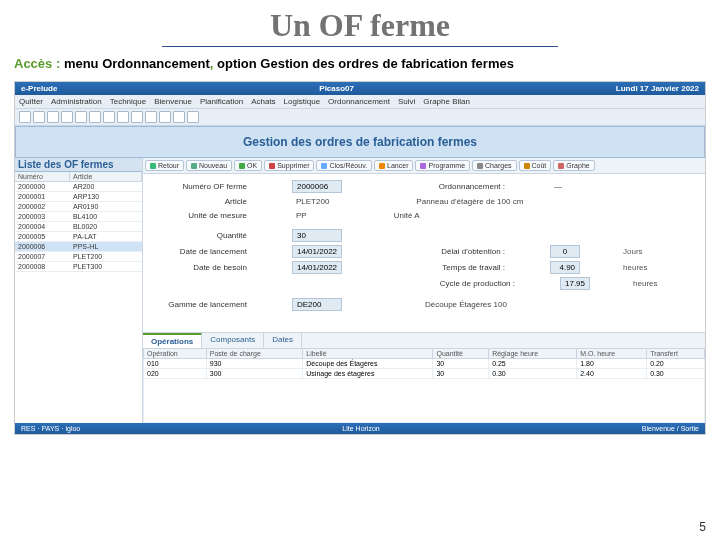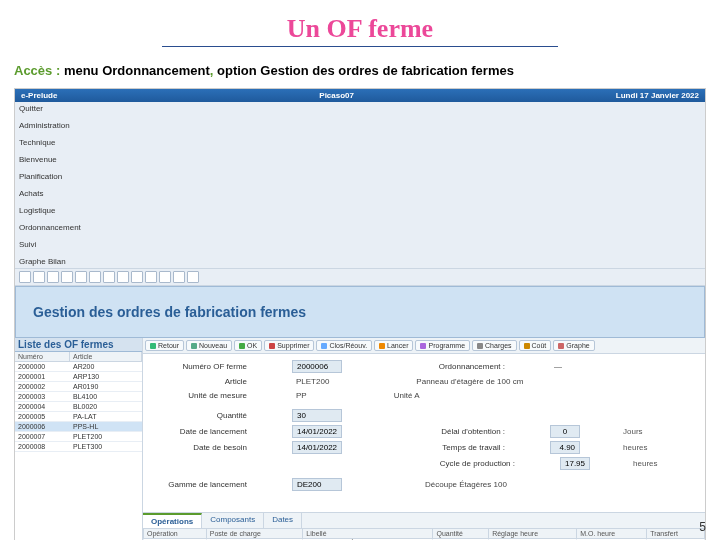--- a/index.html
+++ b/index.html
@@ -1,26 +1,26 @@
 <!DOCTYPE html>
 <html><head>
 <meta charset="utf-8">
 <style>
   * { box-sizing: border-box; margin: 0; padding: 0; }
   body { width: 720px; height: 540px; font-family: Arial, sans-serif; background: #fff; position: relative; }
-  .slide-title { font-family: Georgia, serif; font-size: 26px; color: #ec4899; text-align: center; padding: 6px 0 2px; border-bottom: 1px solid #2a4d8f; width: 55%; margin: 8px auto; }
+  .slide-title { font-family: Georgia, serif; font-size: 32px; color: #737373; text-align: center; padding: 6px 0 2px; border-bottom: 1px solid #2a4d8f; width: 55%; margin: 1px auto; }
   .slide-subtitle { font-size: 13px; font-weight: bold; padding: 8px 14px 10px; }
   .green { color: #5b9b2d; font-weight: bold; }
   .app-window { margin: 0 14px; background: #eef3f7; border: 1px solid #ccc; font-size: 8px; }
   .top-bar { background: linear-gradient(#2b6fb8,#1f5a9c); color: #fff; display: flex; justify-content: space-between; padding: 2px 6px; font-size: 8px; font-weight: bold; }
-  .menu-bar { background: #e8eef5; padding: 2px 4px; border-bottom: 1px solid #cbd6e2; display: flex; gap: 8px; font-size: 8px; color: #333; flex-direction: column; }
+  .menu-bar { background: #e8eef5; padding: 2px 4px; border-bottom: 1px solid #cbd6e2; display: flex; gap: 8px; font-size: 8px; color: #333; }
   .menu-bar span { cursor: default; }
   .icon-bar { background: #e8eef5; padding: 2px 4px; border-bottom: 1px solid #cbd6e2; display: flex; gap: 2px; }
   .icon-bar .ico { width: 12px; height: 12px; border: 1px solid #a9b9cc; background: #fff; border-radius: 1px; }
-  .page-header { background: #cfe2f3; color: #2a5e96; font-weight: bold; padding: 17px; border: 1px solid #9fbad6; font-size: 14px; }
+  .page-header { background: #cfe2f3; color: #2a5e96; font-weight: bold; text-align: center; padding: 8px; border: 1px solid #9fbad6; font-size: 12px; }
   .layout { display: flex; }
   .sidebar { width: 128px; background: #fff; border-right: 1px solid #cbd6e2; }
   .sidebar-header { background: #d5e2ef; color: #2a5e96; font-weight: bold; padding: 1px 3px; border-bottom: 1px solid #9fbad6; font-size: 10px; }
   .side-columns { display: flex; background: #eef3f7; border-bottom: 1px solid #cbd6e2; font-size: 7px; color: #555; }
   .side-columns div { padding: 1px 3px; border-right: 1px solid #cbd6e2; }
   .sc1 { width: 55px; } .sc2 { flex: 1; }
   .side-row { display: flex; border-bottom: 1px solid #e8eef5; font-size: 7px; color: #333; }
   .side-row.sel { background: #d0e3f5; }
   .side-row div { padding: 1px 3px; }
   .main { flex: 1; background: #fff; }

